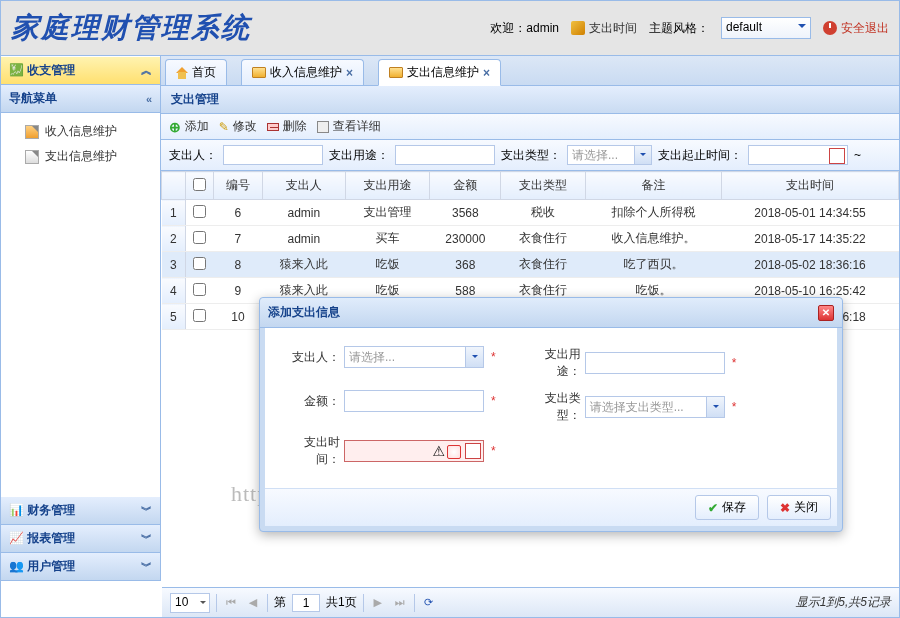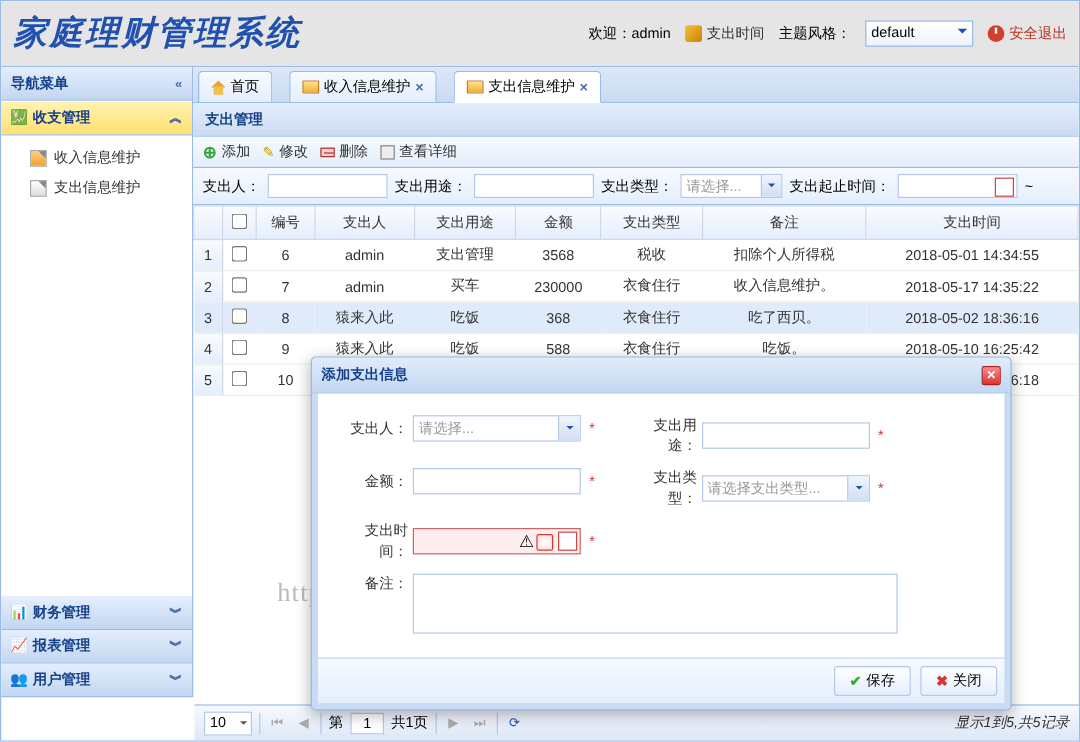--- a/index.html
+++ b/index.html
@@ -115,27 +115,27 @@
     <div class="theme-select"><span>default</span></div>
     <span class="link">
         <span class="icon icon-exit"></span>
         <span class="red-text">安全退出</span>
       </span>
   </div>
 </div>
 
 <div class="body-area">
   <div class="sidebar">
+    <div class="panel-hdr active">
+        <span>💹 <span>收支管理</span></span>
+        <span class="collapse-icon">︽</span>
+      </div>
     <div class="panel-hdr">
         <span>导航菜单</span>
         <span class="collapse-icon">«</span>
-      </div>
-    <div class="panel-hdr active">
-        <span>💹 <span>收支管理</span></span>
-        <span class="collapse-icon">︽</span>
       </div>
     <div class="panel-body">
       <div class="tree-item">
           <span class="doc-icon orange"></span>
           <span>收入信息维护</span>
         </div>
       <div class="tree-item">
           <span class="doc-icon"></span>
           <span>支出信息维护</span>
         </div>
@@ -332,26 +332,20 @@
     <div class="form-row">
       <div class="form-item">
           <span class="form-label">支出时间：</span>
           <div class="dlg-date">
             <span class="warn">⚠</span>
             <span class="cal"></span>
           </div>
           <span class="req">*</span>
         </div>
     </div>
-    <div class="form-row">
-      <div class="form-item" style="align-items:flex-start">
-          <span class="form-label">备注：</span>
-          <textarea class="dlg-textarea" style=""></textarea>
-        </div>
-    </div>
   </div>
   <div class="dlg-ftr">
     <div class="ebtn">
         <span class="check-icon">✔</span>
         <span>保存</span>
       </div>
     <div class="ebtn">
         <span class="x-icon">✖</span>
         <span>关闭</span>
       </div>

